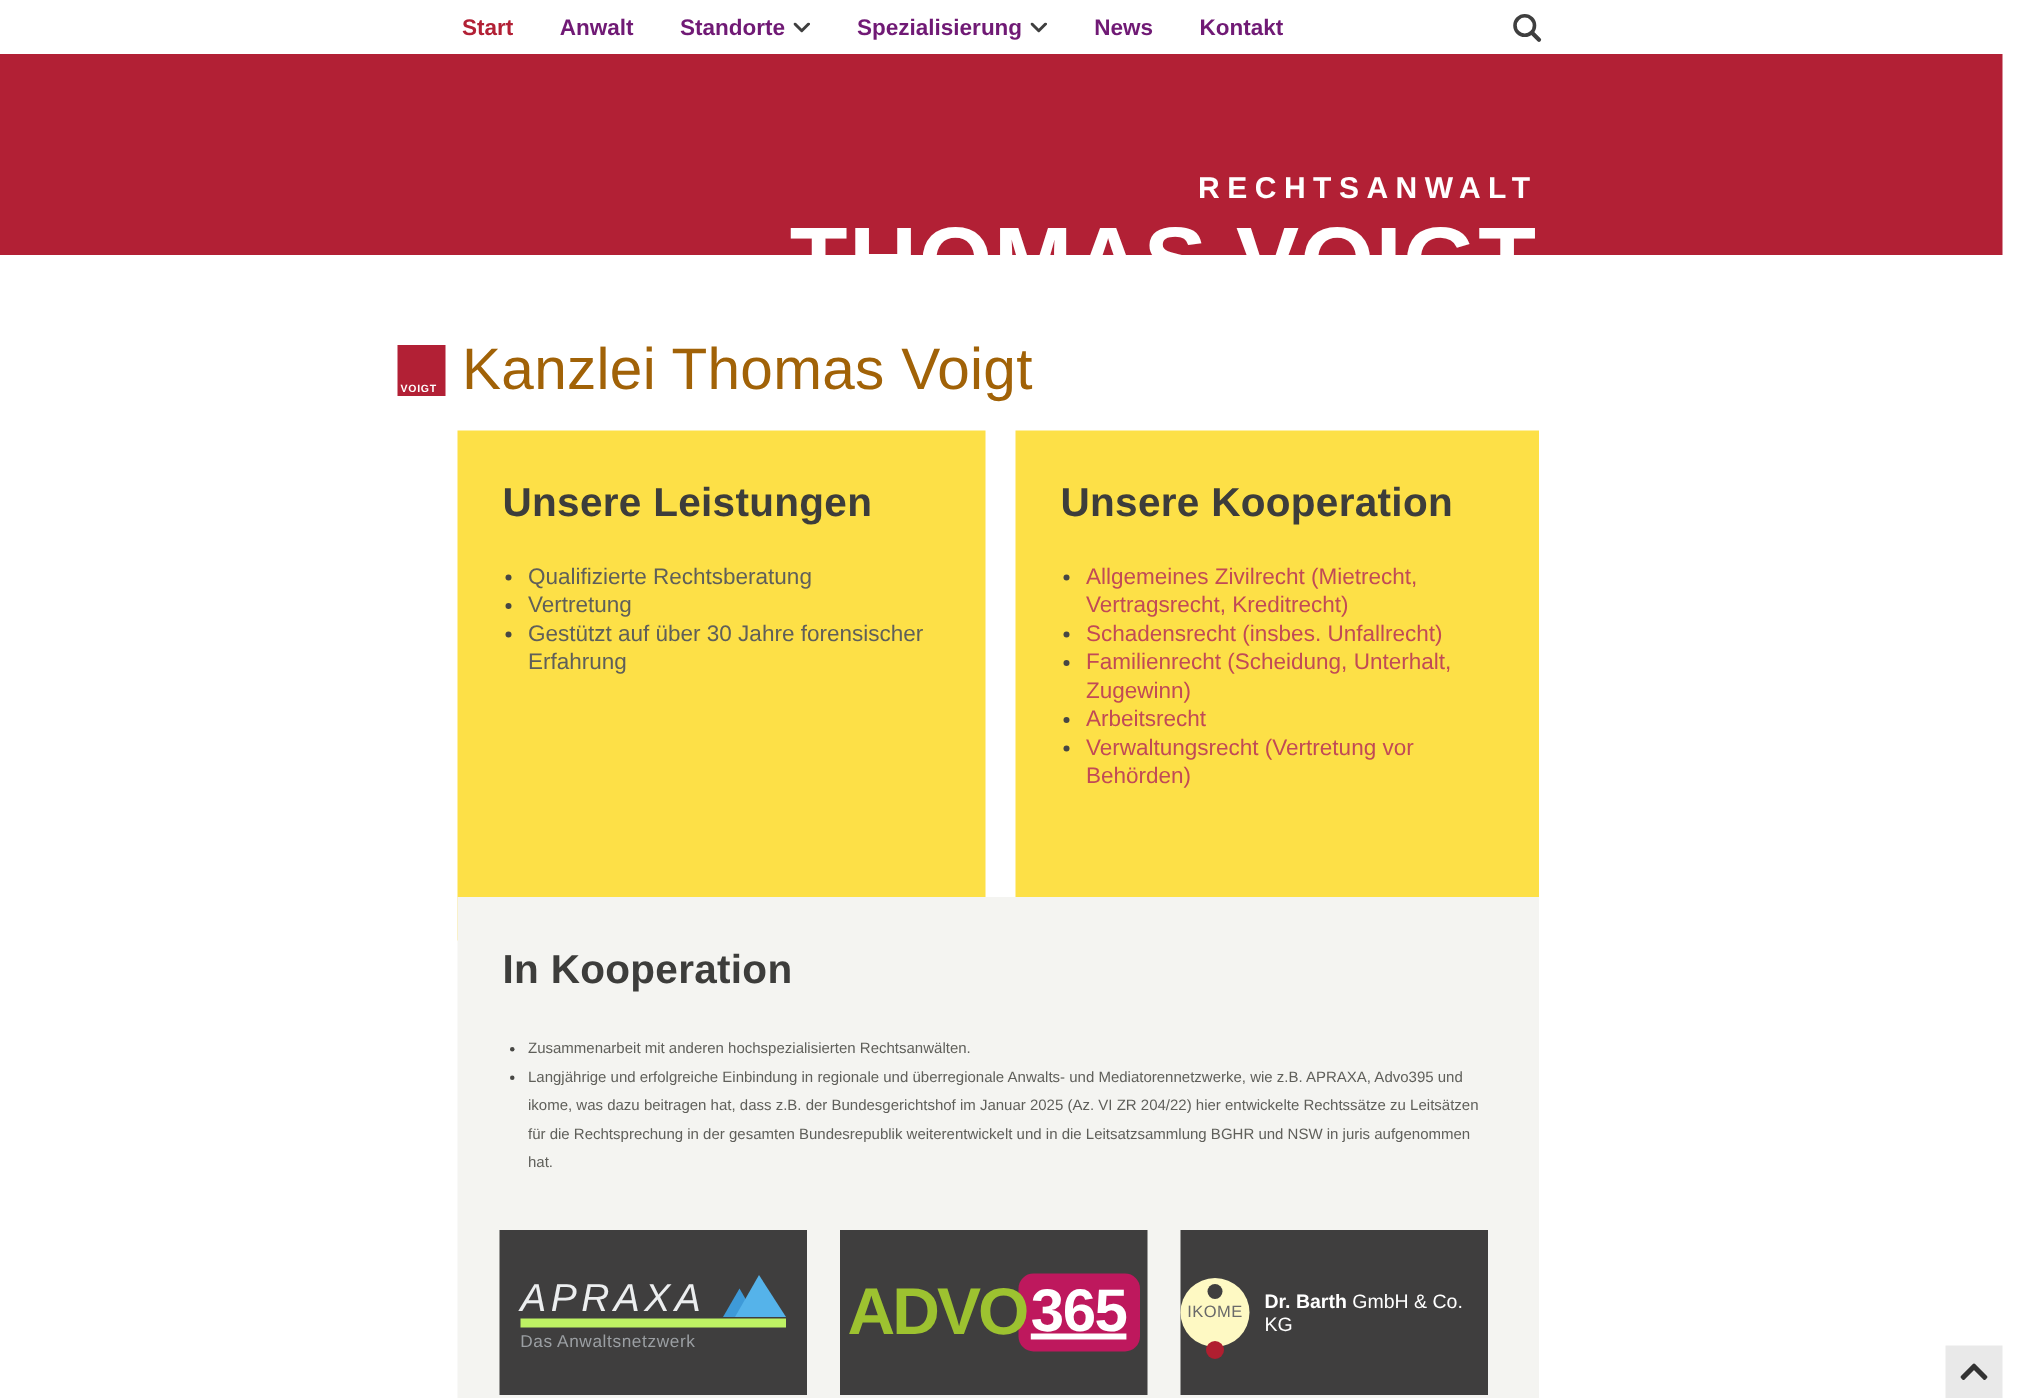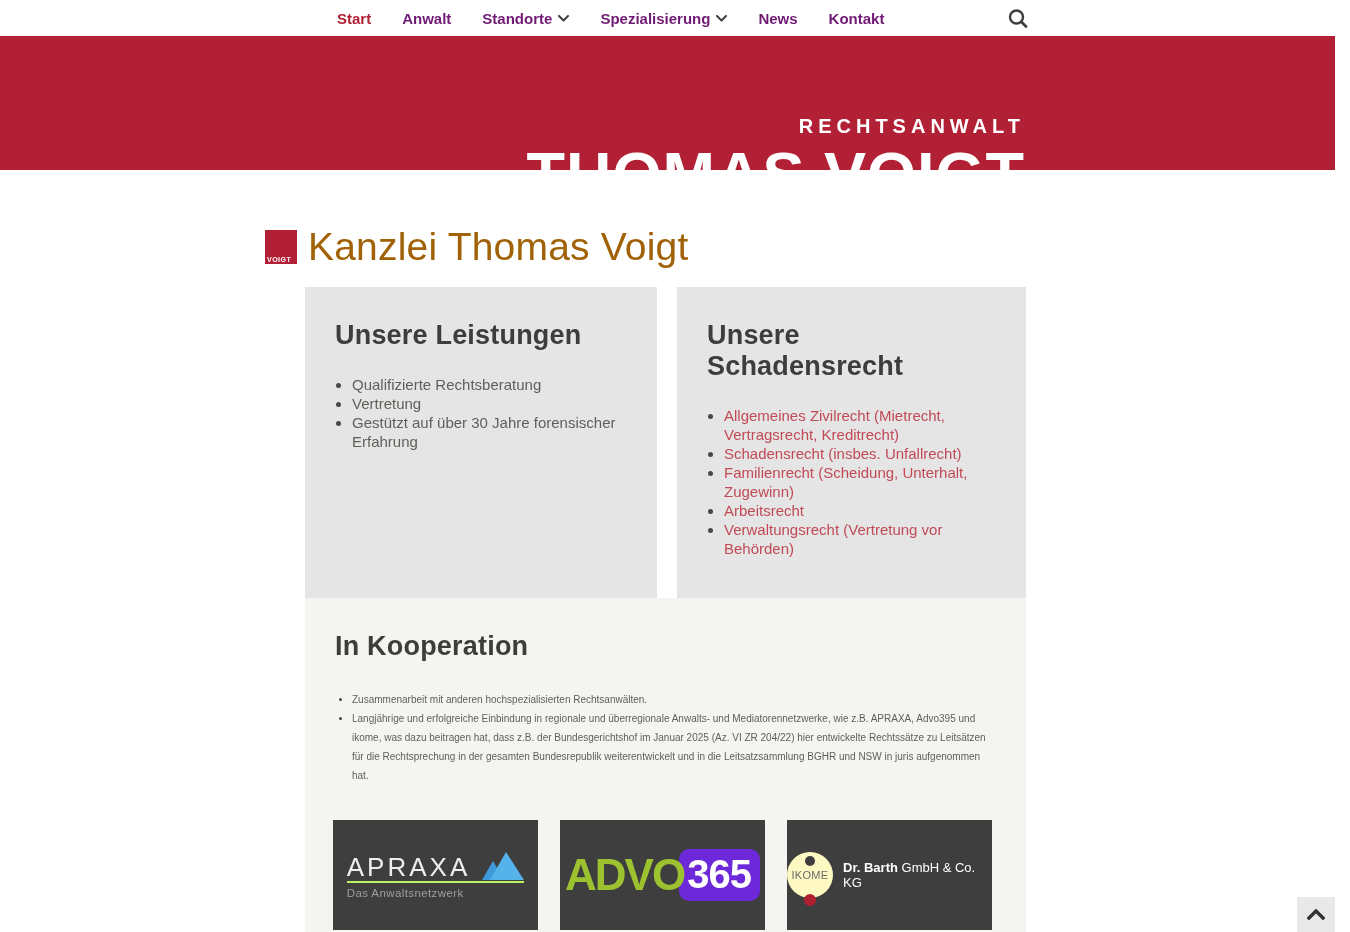--- a/index.html
+++ b/index.html
@@ -2,41 +2,41 @@
 <html><head>
 <meta charset="utf-8">
 <style>
   * { margin:0; padding:0; box-sizing:border-box; }
   html,body { width:1350px; height:932px; background:#ffffff; overflow:hidden;
     font-family:"Liberation Sans","DejaVu Sans",sans-serif; }
   .viewport { position:relative; width:1350px; height:932px; overflow:hidden; background:#fff; }
 
   
   .topnav { position:absolute; top:0; left:0; width:100%; height:36px; background:#fff; z-index:5; }
-  .nav-list { position:absolute; left:337px; top:0; height:36px; display:flex; align-items:center; gap:31px; list-style:none; }
+  .nav-list { position:absolute; left:308px; top:0; height:36px; display:flex; align-items:center; gap:31px; list-style:none; }
   .nav-item { display:flex; align-items:center; gap:6px; font-size:15px; font-weight:600; color:#701a75; cursor:pointer; }
   .nav-item.active { color:#b22035; }
   .nav-chevron { display:inline-block; line-height:0; }
   .search-btn { position:absolute; left:1004px; top:5px; width:28px; height:28px; display:flex; align-items:center; justify-content:center; cursor:pointer; background:none; border:none; }
 
   
   .banner { position:absolute; top:36px; left:0; width:1335px; height:134px; background:#b22035; overflow:hidden; }
   .banner-text { position:absolute; right:310px; top:80px; text-align:right; color:#ffffff; }
   .banner-eyebrow { font-size:20px; font-weight:700; letter-spacing:5px; line-height:1;text-align:right; }
   .banner-title { font-size:63px; font-weight:700; letter-spacing:1px; line-height:1; margin-top:7px; white-space:nowrap; }
 
   
   .page-header { position:absolute; top:225px; left:265px; display:flex; align-items:center; gap:11px; }
   .logo-square { position:relative; width:32px; height:34px; background:#b22035; flex:0 0 auto; }
   .logo-square .logo-word { position:absolute; bottom:1px; left:2px; font-size:7px; font-weight:700; color:#fff; letter-spacing:0.5px; }
   .page-title { font-size:39px; font-weight:400; color:#a16207; letter-spacing:0.2px; }
 
   
   .boxes-row { position:absolute; top:287px; left:305px; width:721px; display:flex; gap:20px; }
-  .info-box { background:#e5e5e5; height:340px; padding:33px 30px; }
+  .info-box { background:#fde047; height:340px; padding:33px 30px; }
   .info-box.left  { width:352px; }
   .info-box.right { width:349px; }
   .box-title { font-size:27px; font-weight:600; color:#3d3d3b; margin-bottom:24px; letter-spacing:0.2px; }
   .info-box ul { margin:0; padding-left:17px; font-size:15px; line-height:19px; color:#5f5f5a; }
   .info-box li { margin:0; }
   .info-box li::marker { color:#474744; }
   .sub-list { margin:7px 0 7px 0 !important; padding-left:19px !important; }
   .after-item { margin-top:0 !important; }
   .schwerpunkte-list a { color:#c14a56; text-decoration:none; cursor:pointer; }
 
@@ -44,27 +44,27 @@
   .koop-box { position:absolute; top:598px; left:305px; width:721px; height:380px; background:#f4f4f1; padding:33px 30px; }
   .koop-box ul { margin:0; padding-left:17px; font-size:10px; line-height:19px; color:#5f5f5a; }
   .koop-box li::marker { color:#474744; }
   .koop-box .box-title { margin-bottom:28px; }
 
   
   .partners-row { display:flex; gap:22px; margin-top:35px; margin-left:-2px; }
   .partner-card { width:205px; height:110px; background:#3f3e3e; display:flex; align-items:center; justify-content:center; cursor:pointer; }
 
   .apraxa-wrap { display:flex; flex-direction:column; }
-  .apraxa-top { display:flex; align-items:flex-end; gap:8px; border-bottom:2px solid #bef264; padding-bottom:1px; }
+  .apraxa-top { display:flex; align-items:flex-end; gap:8px; border-bottom:6px solid #bef264; padding-bottom:1px;font-style:italic; }
   .apraxa-name { color:#eceeef; font-size:26px; letter-spacing:3px; line-height:1; font-weight:400; }
   .apraxa-sub { color:#9b9fa3; font-size:11.5px; margin-top:4px; letter-spacing:0.4px; }
 
   .advo-wrap { display:flex; align-items:center; }
   .advo-part1 { color:#9dc230; font-size:44px; font-weight:700; letter-spacing:-2px; line-height:1; z-index:2; }
-  .advo-badge { background:#6d28d9; color:#fff; font-size:40px; font-weight:700; letter-spacing:-1px; line-height:1; border-radius:10px; padding:5px 9px 7px 8px; margin-left:-5px; }
+  .advo-badge { background:#be185d; color:#fff; font-size:40px; font-weight:700; letter-spacing:-1px; line-height:1; border-radius:10px; padding:5px 9px 7px 8px; margin-left:-5px;text-decoration:underline; }
 
   .ikome-wrap { display:flex; align-items:center; gap:10px; }
   .ikome-circle { position:relative; width:46px; height:46px; background:#fef9c3; border-radius:50%; display:flex; align-items:center; justify-content:center; flex:0 0 auto; }
   .ikome-label { color:#6a6a6a; font-size:11px; letter-spacing:0.3px; }
   .ikome-dot-top { position:absolute; top:4px; left:50%; transform:translateX(-50%); width:10px; height:10px; border-radius:50%; background:#3f3e3e; }
   .ikome-dot-bottom { position:absolute; bottom:-8px; left:50%; transform:translateX(-50%); width:12px; height:12px; border-radius:50%; background:#b01f30; }
   .ikome-company { color:#ffffff; font-size:13px; }
   .ikome-company .bold { font-weight:700;margin-top:48px; }
 
   
@@ -137,21 +137,21 @@
       <ul>
         <li>Qualifizierte Rechtsberatung</li>
         <li>
           <span>Vertretung</span>
         </li>
         <li class="after-item">Gestützt auf über 30 Jahre forensischer Erfahrung</li>
       </ul>
     </div>
 
     <div class="info-box right">
-      <h2 class="box-title">Unsere Schadensrecht</h2>
+      <h2 class="box-title">Unsere Kooperation</h2>
       <ul class="schwerpunkte-list">
         <li><a>Allgemeines Zivilrecht (Mietrecht, Vertragsrecht, Kreditrecht)</a></li>
         <li><a>Schadensrecht (insbes. Unfallrecht)</a></li>
         <li><a>Familienrecht (Scheidung, Unterhalt, Zugewinn)</a></li>
         <li><a>Arbeitsrecht</a></li>
         <li><a>Verwaltungsrecht (Vertretung vor Behörden)</a></li>
       </ul>
     </div>
 
   </div>

